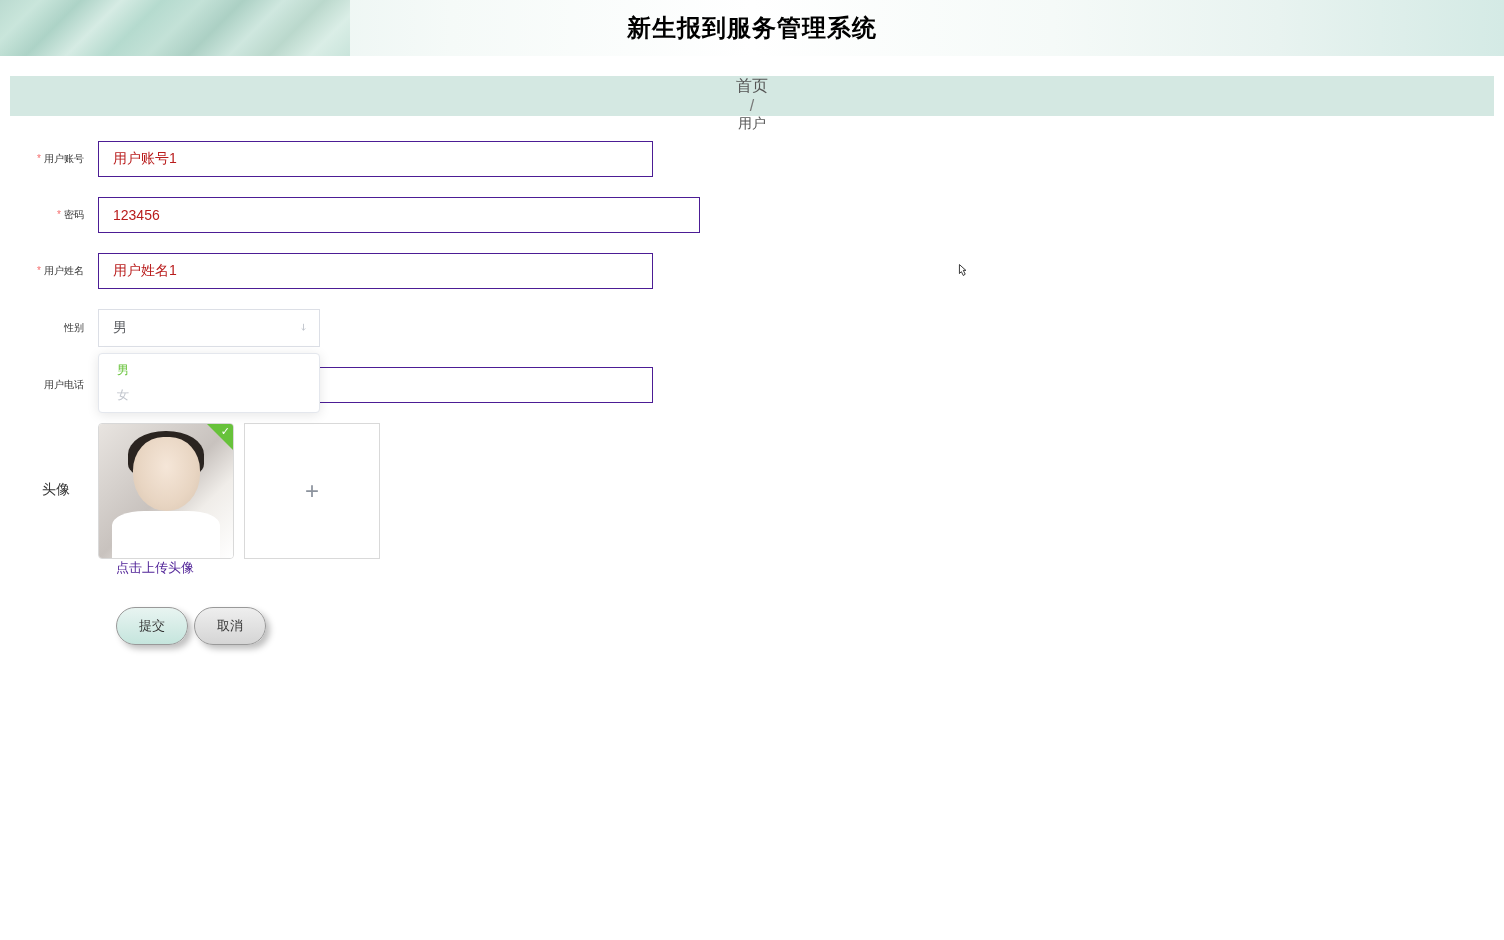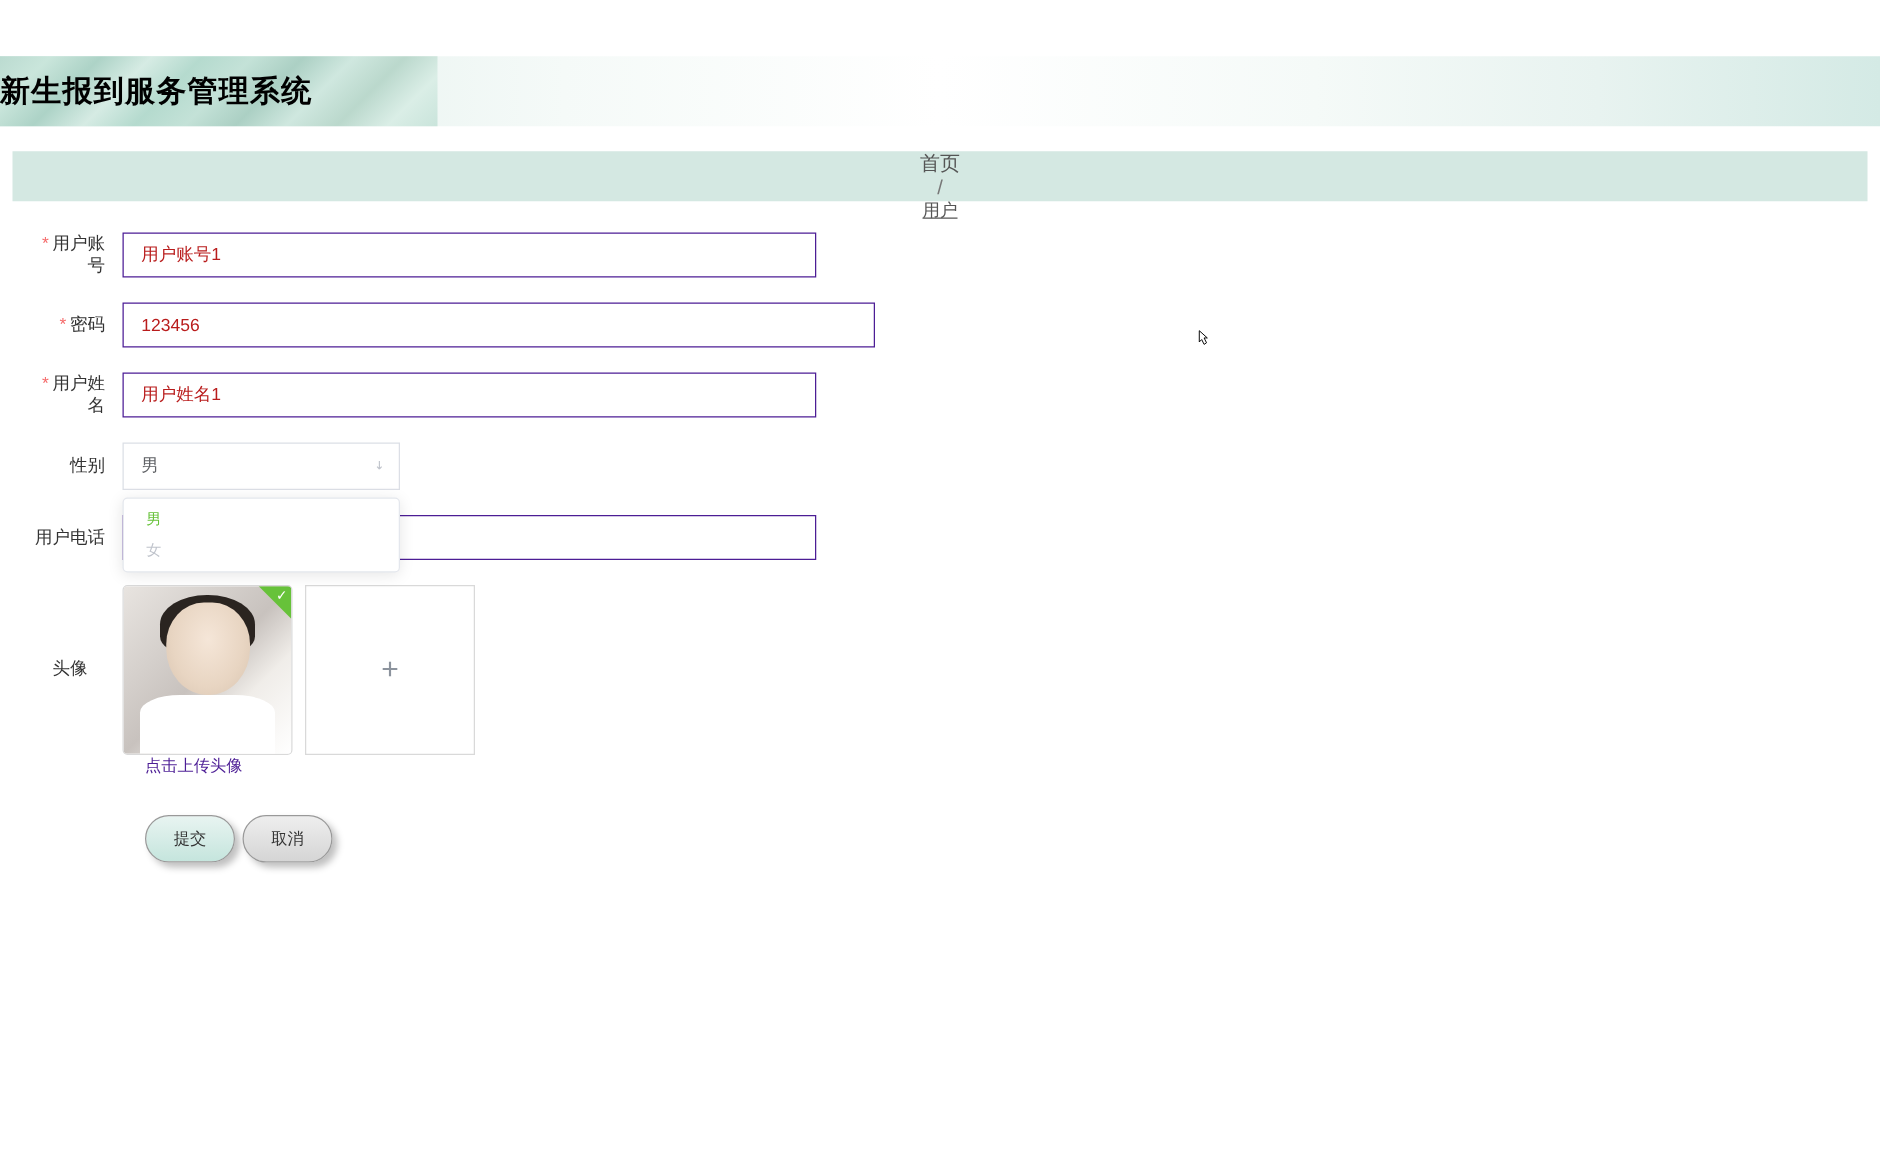--- a/index.html
+++ b/index.html
@@ -15,22 +15,21 @@
       height: 940px;
       overflow: hidden;
     }
     
     .header {
       height: 56px;
       background: linear-gradient(90deg, #d4eae5 0%, #e8f3f0 15%, #f5faf8 30%, #ffffff 50%, #f5faf8 70%, #e8f3f0 85%, #d4eae5 100%);
       position: relative;
       display: flex;
       align-items: center;
-      justify-content: flex-start;
-      margin-top: 45px;
+      justify-content: center;
     }
     
     .header-bg {
       position: absolute;
       left: 0;
       top: 0;
       width: 350px;
       height: 56px;
       background: linear-gradient(135deg, 
         #b8d9ce 0%, #c8e5da 10%, #a8d0c3 20%, 
@@ -54,21 +53,20 @@
       margin: 20px 10px 0 10px;
       display: flex;
       align-items: center;
       padding: 0 18px;
       flex-direction: column;
     }
     
     .breadcrumb-item {
       font-size: 14px;
       color: #555;
-      text-decoration: underline;
     }
     
     .breadcrumb-link {
       color: #555;
       cursor: pointer;
     }
     
     .breadcrumb-sep {
       margin: 0 8px;
       color: #777;
@@ -90,21 +88,21 @@
       width: 790px;
     }
     
     .right-col {
       width: 680px;
     }
     
     .form-label {
       width: 78px;
       text-align: right;
-      font-size: 14px;
+      font-size: 10px;
       color: #333;
       padding-right: 14px;
       flex-shrink: 0;
     }
     
     .required-mark {
       color: #f56c6c;
       margin-right: 3px;
     }
     

